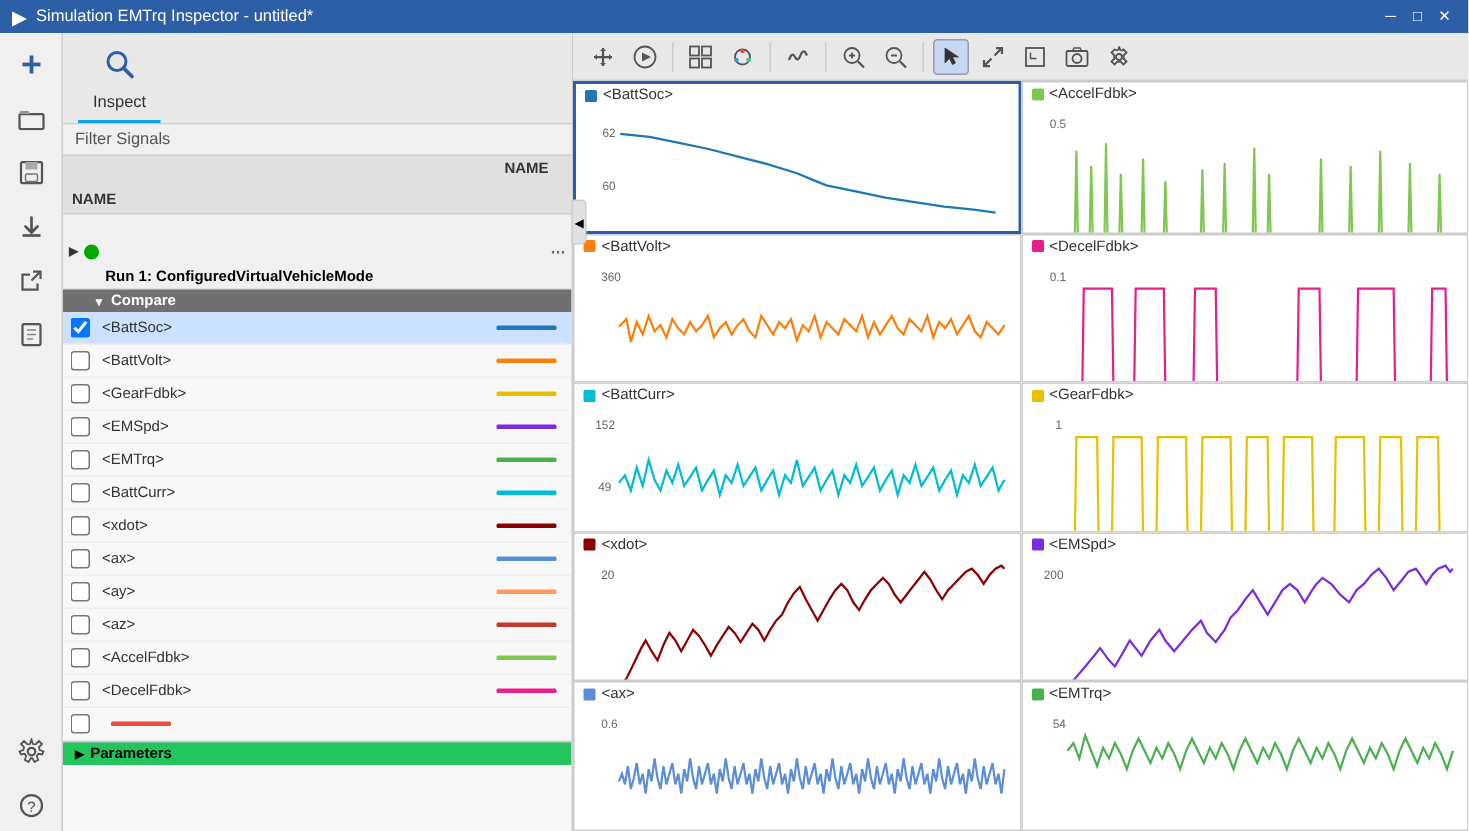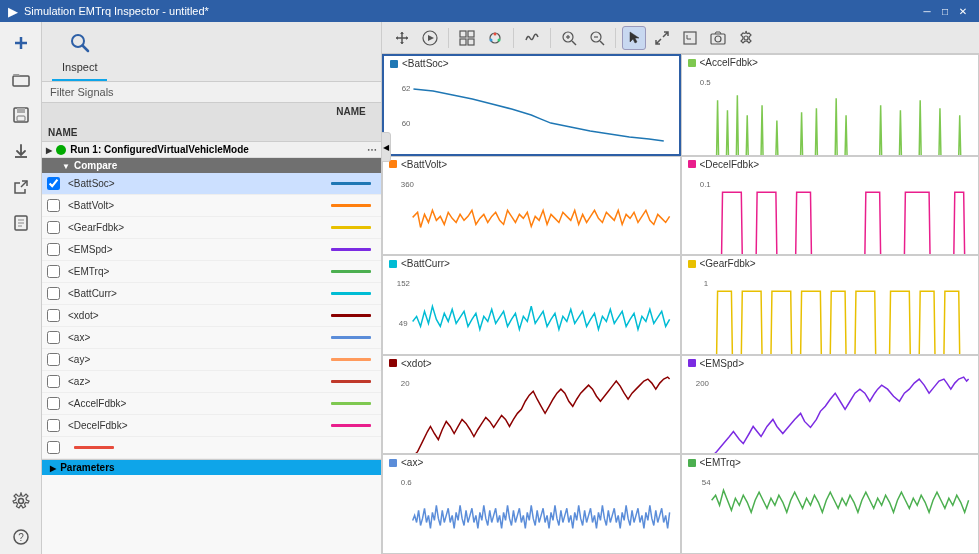--- a/index.html
+++ b/index.html
@@ -104,21 +104,21 @@
       align-items: center;
       background: #f0f0f0;
       border-bottom: 1px solid #ddd;
       padding: 2px 4px;
       gap: 4px;
       font-size: 10px;
       font-weight: bold;
     }
     .run-arrow { cursor: pointer; color: #333; font-size: 10px; }
     .run-dot { width: 10px; height: 10px; border-radius: 50%; background: #00aa00; }
-    .run-name { flex: 1; overflow: hidden; text-overflow: ellipsis; white-space: nowrap; }
+    .run-name { flex: 1; overflow: hidden; text-overflow: ellipsis; white-space: nowrap; margin-top: 34px; }
     .run-menu { cursor: pointer; color: #666; }
 
     .signals-group-row {
       display: flex;
       align-items: center;
       background: #707070;
       color: white;
       padding: 2px 8px 2px 20px;
       gap: 4px;
       font-size: 10px;
@@ -136,21 +136,21 @@
     .signal-row.selected { background: #cce0ff; }
     .sig-check { width: 22px; display: flex; align-items: center; justify-content: center; }
     .sig-check input { cursor: pointer; }
     .sig-name { flex: 1; padding: 0 4px; font-size: 10px; color: #333; overflow: hidden; text-overflow: ellipsis; white-space: nowrap; }
     .sig-line { width: 60px; display: flex; align-items: center; justify-content: center; }
     .color-line { height: 3px; width: 40px; border-radius: 1px; }
 
     .params-row {
       display: flex;
       align-items: center;
-      background: #0ea5e9;
+      background: #22c55e;
       border-top: 1px solid #ccc;
       padding: 2px 8px;
       gap: 4px;
       font-size: 10px;
       font-weight: bold;
       cursor: pointer;
     }
 
     
     .plot-area {

